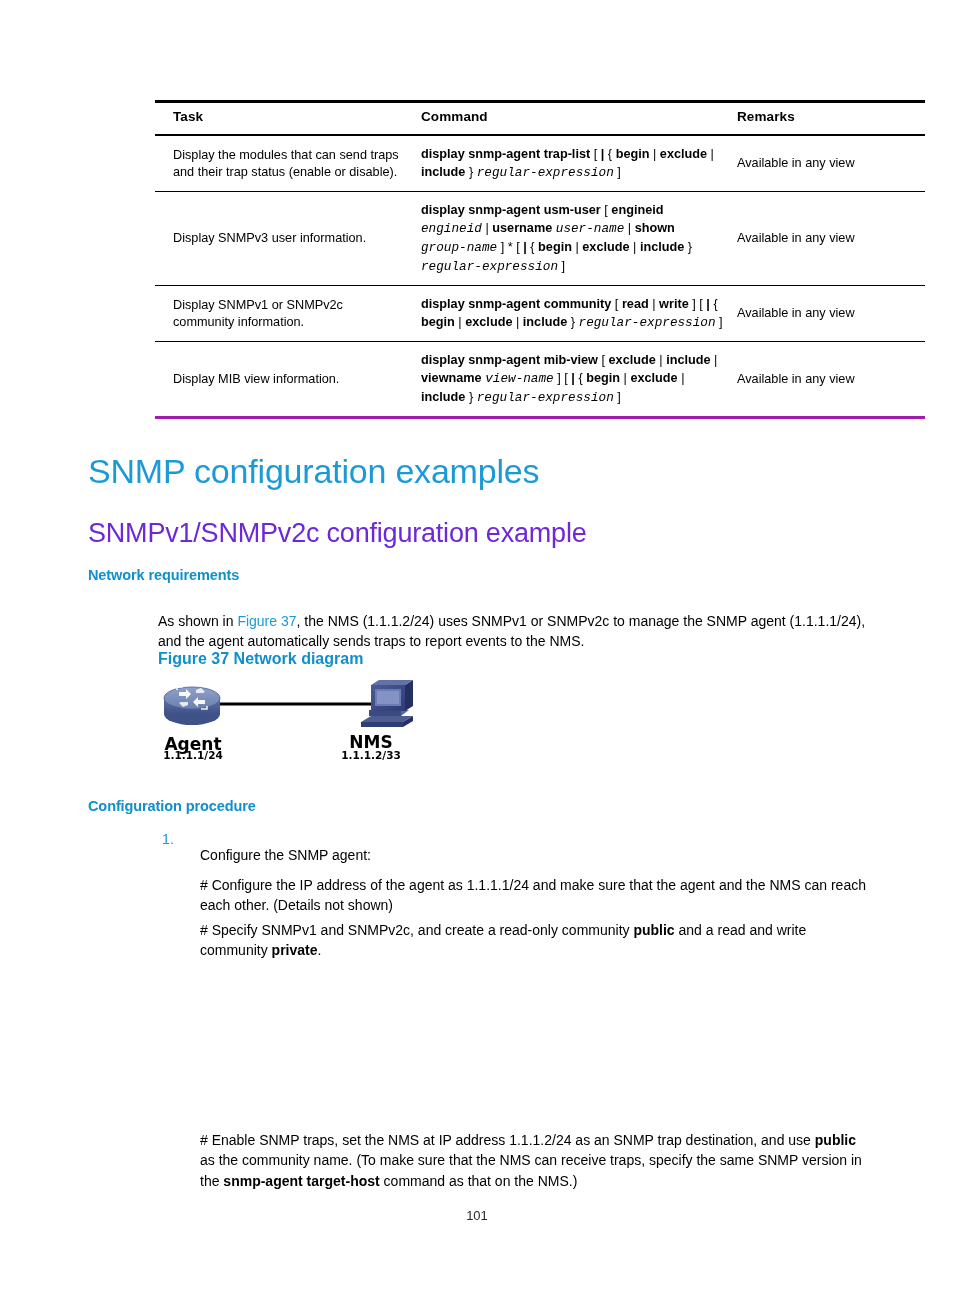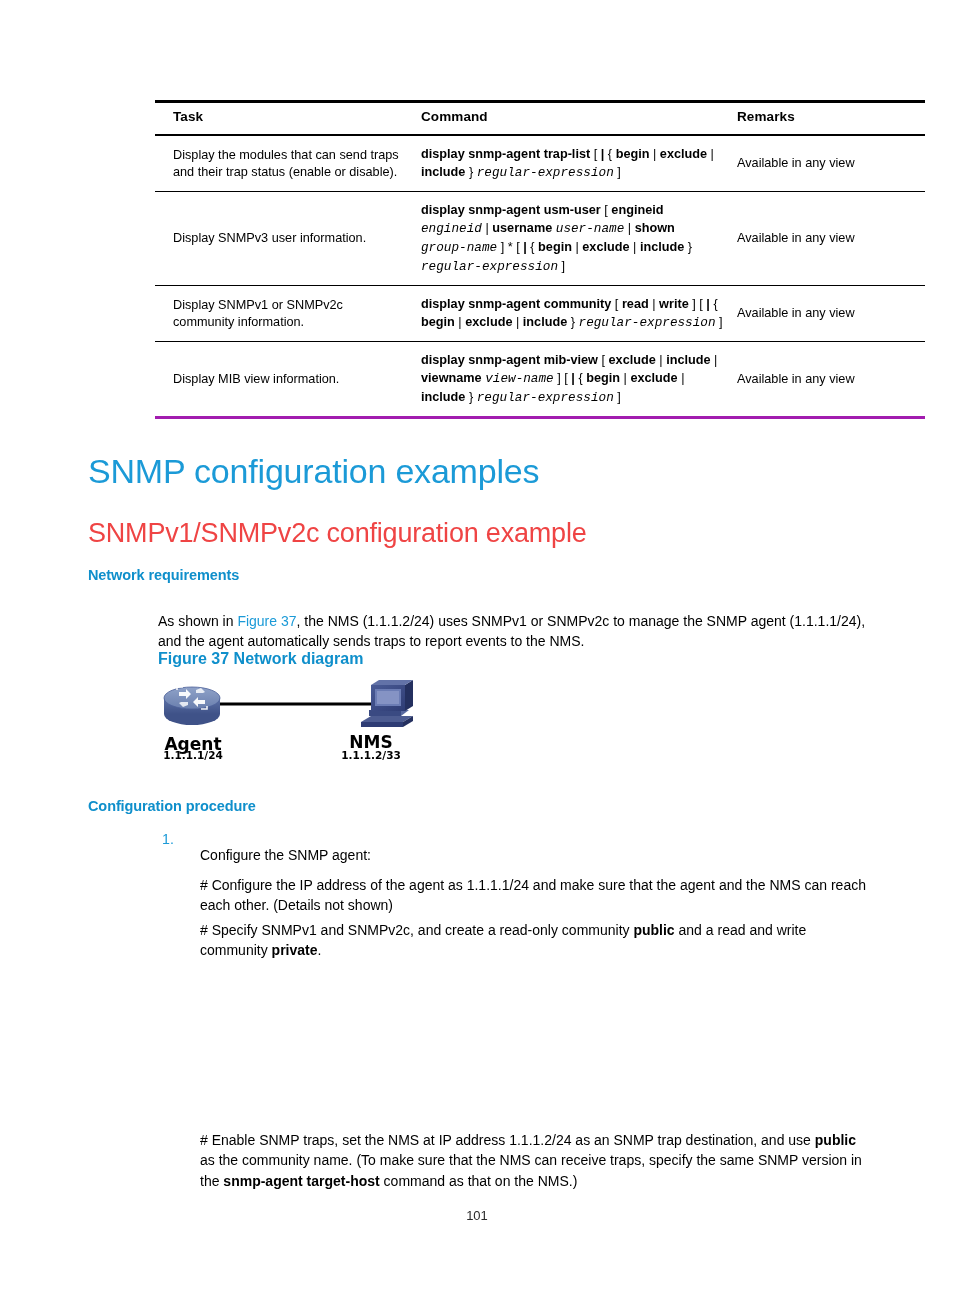--- a/index.html
+++ b/index.html
@@ -73,21 +73,21 @@
     color: #1b9ad7;
     letter-spacing: -0.2px;
     margin: 0;
   }
   .h2 {
     position: absolute;
     left: 88px;
     top: 518px;
     font-size: 27px;
     font-weight: normal;
-    color: #ef4444;
+    color: #6d28d9;
     letter-spacing: -0.2px;
     margin: 0;
   }
   .h3 {
     position: absolute;
     left: 88px;
     font-size: 14.5px;
     font-weight: bold;
     color: #0f8fcb;
     margin: 0;

